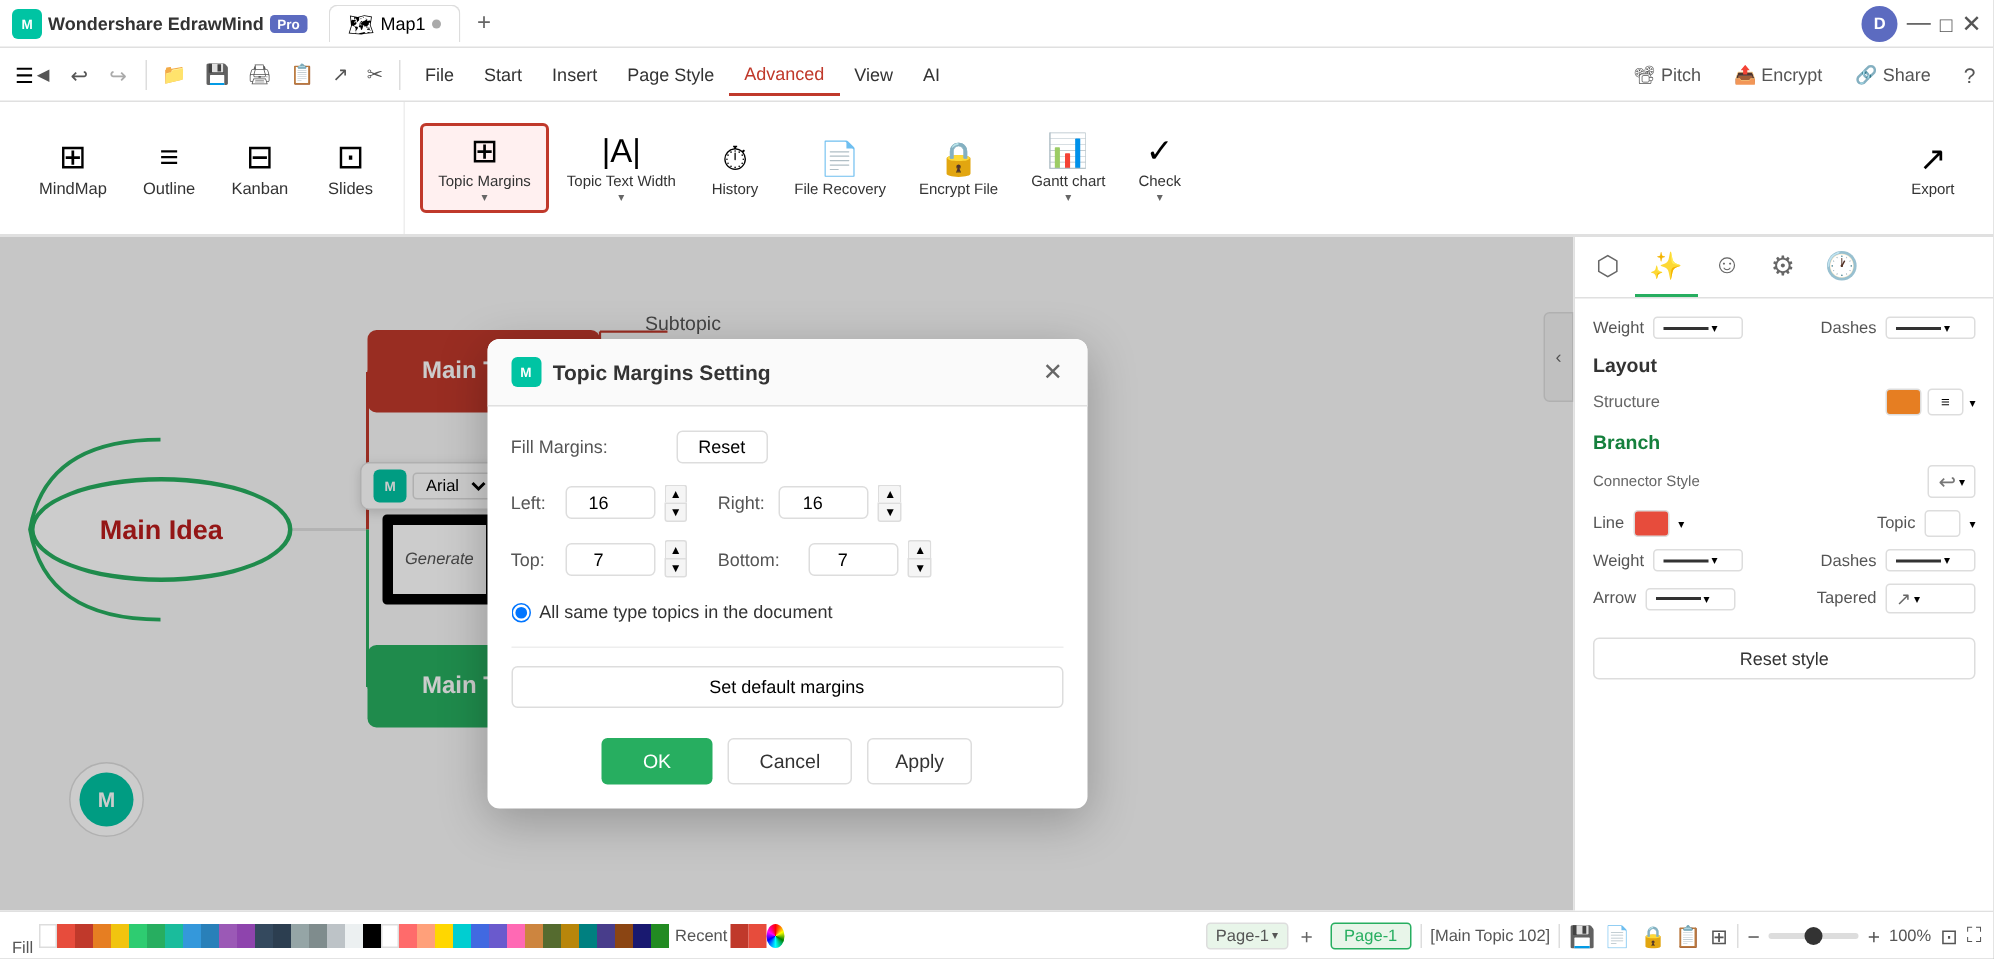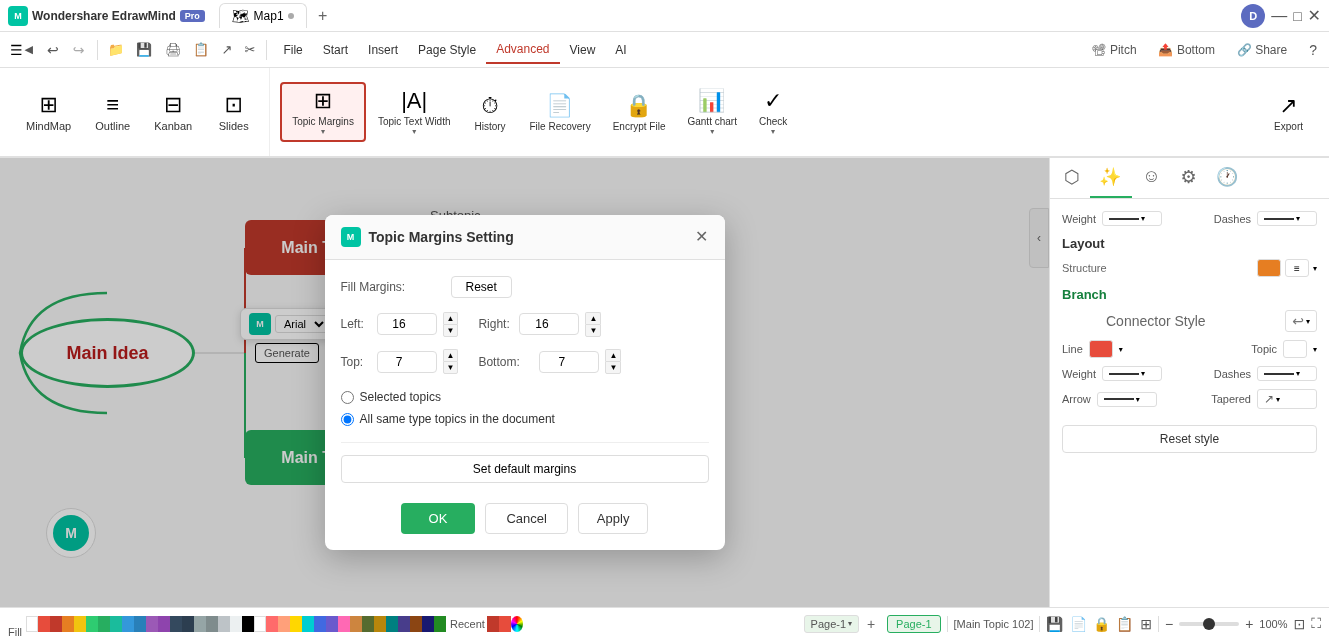--- a/index.html
+++ b/index.html
@@ -53,21 +53,21 @@
     <span style="padding:6px 10px;cursor:pointer;font-size:12px;color:#333;">File</span>
     <span style="padding:6px 10px;cursor:pointer;font-size:12px;color:#333;">Start</span>
     <span style="padding:6px 10px;cursor:pointer;font-size:12px;color:#333;">Insert</span>
     <span style="padding:6px 10px;cursor:pointer;font-size:12px;color:#333;">Page Style</span>
     <span style="padding:6px 10px;cursor:pointer;font-size:12px;color:#c0392b;border-bottom:2px solid #c0392b;">Advanced</span>
     <span style="padding:6px 10px;cursor:pointer;font-size:12px;color:#333;">View</span>
     <span style="padding:6px 10px;cursor:pointer;font-size:12px;color:#333;">AI</span>
   </div>
   <div style="margin-left:auto;display:flex;align-items:center;gap:6px;">
     <span style="padding:4px 8px;cursor:pointer;font-size:12px;color:#555;display:flex;align-items:center;gap:3px;">📽 Pitch</span>
-    <span style="padding:4px 8px;cursor:pointer;font-size:12px;color:#555;display:flex;align-items:center;gap:3px;">📤 Bottom</span>
+    <span style="padding:4px 8px;cursor:pointer;font-size:12px;color:#555;display:flex;align-items:center;gap:3px;">📤 Encrypt</span>
     <span style="padding:4px 8px;cursor:pointer;font-size:12px;color:#555;display:flex;align-items:center;gap:3px;">🔗 Share</span>
     <span style="padding:4px 8px;cursor:pointer;font-size:14px;color:#555;">?</span>
   </div>
 </div>
 
 <div style="display:flex;align-items:stretch;height:90px;background:#fff;border-bottom:2px solid #e0e0e0;padding:0 8px;gap:2px;">
 
   <div style="display:flex;align-items:center;gap:4px;padding:4px 8px;border-right:1px solid #eee;">
     <div style="display:flex;flex-direction:column;align-items:center;justify-content:center;padding:4px 10px;cursor:pointer;border-radius:4px;min-width:55px;">
       <span style="font-size:22px;margin-bottom:2px;">⊞</span>
@@ -183,21 +183,21 @@
       <button style="padding:2px 5px;cursor:pointer;border-radius:3px;font-size:12px;font-weight:bold;color:#333;border:none;background:none;">B</button>
       <button style="padding:2px 5px;cursor:pointer;border-radius:3px;font-size:12px;font-style:italic;color:#333;border:none;background:none;">I</button>
       <button style="padding:2px 5px;cursor:pointer;border-radius:3px;font-size:12px;text-decoration:underline;color:#333;border:none;background:none;">U</button>
       <span style="cursor:pointer;color:#555;font-size:12px;">A</span>
       <span style="cursor:pointer;color:#555;font-size:12px;">✏</span>
       <span style="cursor:pointer;color:#555;font-size:12px;">⌫</span>
       <div style="width:1px;height:16px;background:#ddd;"></div>
       <span style="font-size:11px;color:#555;">Sha...</span>
     </div>
 
-    <div style="position:absolute;left:255px;top:185px;background:white;border:1px solid #000000;border-radius:3px;padding:3px 8px;font-size:11px;color:#555;cursor:pointer;">Generate</div>
+    <div style="position:absolute;left:255px;top:185px;background:white;border:7px solid #000000;border-radius:3px;padding:17px 8px;font-size:11px;color:#555;cursor:pointer;font-style:italic;">Generate</div>
 
     <div style="position:absolute;left:245px;top:272px;width:155px;height:55px;background:#27ae60;border-radius:6px;display:flex;align-items:center;justify-content:center;font-size:16px;font-weight:bold;color:white;cursor:pointer;">
       <span>Main Topic</span>
     </div>
 
     <div style="position:absolute;left:430px;top:290px;font-size:13px;color:#555;">
       <span>Subtopic</span>
     </div>
 
     <div style="position:absolute;left:46px;top:350px;width:50px;height:50px;border-radius:50%;background:white;border:1px solid #ddd;display:flex;align-items:center;justify-content:center;">
@@ -256,24 +256,20 @@
               <span style="font-size:12px;color:#555;width:55px;">Bottom:</span>
               <input type="number" value="7" style="border: 1px solid rgb(221, 221, 221); border-radius: 4px; padding: 3px 6px; width: 60px; font-size: 12px; text-align: center;">
               <div style="display:flex;flex-direction:column;">
                 <button style="border:1px solid #ddd;background:#f5f5f5;cursor:pointer;font-size:8px;padding:0 3px;line-height:1.4;border-radius:2px 2px 0 0;border-bottom:none;">▲</button>
                 <button style="border:1px solid #ddd;background:#f5f5f5;cursor:pointer;font-size:8px;padding:0 3px;line-height:1.4;border-radius:0 0 2px 2px;">▼</button>
               </div>
             </div>
           </div>
 
           
-          <label style="display:flex;align-items:center;gap:6px;margin-bottom:8px;font-size:12px;color:#333;cursor:pointer;">
-            <input type="radio" name="scope" style="cursor: pointer;">
-            <span>Selected topics</span>
-          </label>
           <label style="display:flex;align-items:center;gap:6px;margin-bottom:16px;font-size:12px;color:#333;cursor:pointer;">
             <input type="radio" name="scope" checked="" style="cursor: pointer;">
             <span>All same type topics in the document</span>
           </label>
 
           <hr style="border:none;border-top:1px solid #eee;margin:0 0 12px;">
 
           
           <button style="border:1px solid #ddd;border-radius:4px;padding:6px 14px;background:white;cursor:pointer;font-size:12px;width:100%;margin-bottom:4px;">Set default margins</button>
         </div>
@@ -327,21 +323,21 @@
           <div style="width:24px;height:18px;background:white;border:1px solid #ddd;border-radius:3px;cursor:pointer;display:flex;align-items:center;justify-content:center;font-size:10px;">≡</div>
           <span style="font-size:8px;cursor:pointer;">▾</span>
         </div>
       </div>
 
       
       <div style="font-size:13px;font-weight:bold;color:#15803d;margin:10px 0 8px;">Branch</div>
 
       
       <div style="display:flex;align-items:center;justify-content:space-between;margin-bottom:8px;">
-        <span style="font-size:14px;color:#666;margin-left:44px;">Connector Style</span>
+        <span style="font-size:10px;color:#666;">Connector Style</span>
         <div style="border:1px solid #ddd;border-radius:3px;padding:2px 6px;background:white;font-size:11px;cursor:pointer;display:flex;align-items:center;gap:2px;">
           <span style="font-size:14px;color:#777;">↩</span>
           <span style="font-size:8px;">▾</span>
         </div>
       </div>
 
       
       <div style="display:flex;align-items:center;justify-content:space-between;margin-bottom:8px;text-align:center;">
         <div style="display:flex;align-items:center;gap:6px;">
           <span style="font-size:11px;color:#555;">Line</span>

